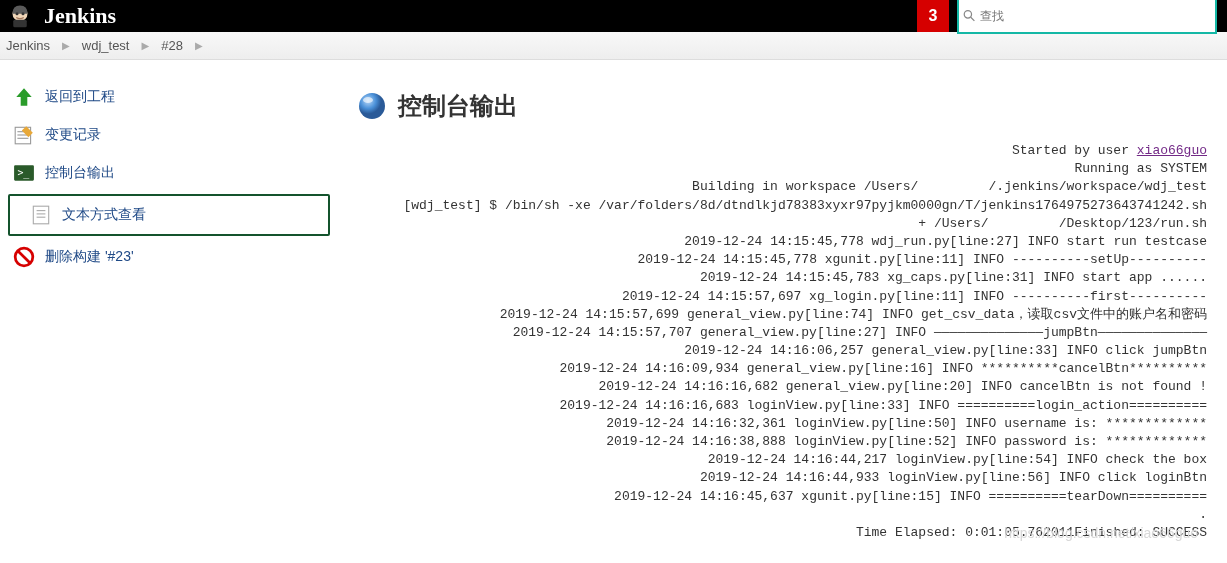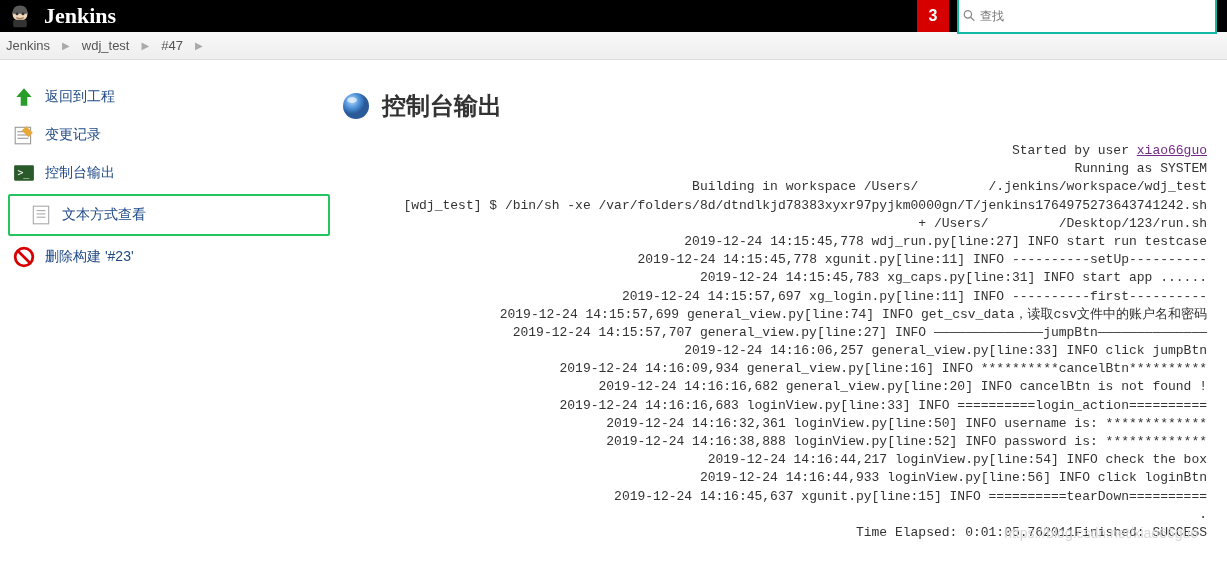--- a/index.html
+++ b/index.html
@@ -13,27 +13,27 @@
     .header-right { display: flex; align-items: center; height: 100%; }
     .notification-badge { background: #d60000; color: #fff; width: 32px; height: 32px; display: flex; align-items: center; justify-content: center; font-weight: bold; font-size: 16px; }
     .search-box { display: flex; align-items: center; background: #fff; border: 2px solid #14b8a6; margin-left: 8px; margin-right: 10px; padding: 16px 4px; height: 25px; width: 260px; }
     .search-icon { width: 14px; height: 14px; margin-right: 4px; }
     .search-input { border: none; outline: none; font-size: 12px; width: 100%; color: #888; }
     
     .breadcrumb-bar { background: linear-gradient(#f8f8f8, #eee); border-bottom: 1px solid #ddd; height: 28px; display: flex; align-items: center; padding-left: 6px; font-size: 13px; }
     .breadcrumb-item { color: #555; text-decoration: none; }
     .breadcrumb-sep { color: #aaa; margin: 0 12px; font-size: 10px; }
     
-    .main-container { display: flex; }
+    .main-container { display: flex; gap: 16px; }
     
     .sidebar { width: 340px; padding: 18px 10px 10px 8px; }
     .sidebar-item { display: flex; align-items: center; padding: 8px 5px; cursor: pointer; }
     .sidebar-icon { width: 22px; height: 22px; margin-right: 10px; display: flex; align-items: center; justify-content: center; flex-shrink: 0; }
     .sidebar-label { color: #204a87; font-size: 14px; }
-    .highlighted-item { border: 2px solid #22c55e; border-radius: 2px; margin: 2px 0; }
+    .highlighted-item { border: 2px solid #14532d; border-radius: 2px; margin: 2px 0; }
     .sub-item { padding-left: 20px; }
     
     .content { flex: 1; padding: 30px 20px 20px 0; }
     .page-title { display: flex; align-items: center; margin-bottom: 20px; }
     .orb-icon { width: 32px; height: 32px; margin-right: 10px; }
     .page-title h1 { font-size: 24px; font-weight: bold; color: #333; }
     
     .console { font-family: 'Courier New', monospace; font-size: 13px; line-height: 1.4; color: #333; white-space: pre; text-align: right; }
     .console a { color: #732a87; text-decoration: underline; }
     
@@ -66,21 +66,21 @@
       <input class="search-input" type="text" placeholder="查找" style="">
     </div>
   </div>
 </div>
 
 <div class="breadcrumb-bar">
   <a href="#" class="breadcrumb-item">Jenkins</a>
   <span class="breadcrumb-sep">▶</span>
   <a href="#" class="breadcrumb-item">wdj_test</a>
   <span class="breadcrumb-sep">▶</span>
-  <a href="#" class="breadcrumb-item">#47</a>
+  <a href="#" class="breadcrumb-item">#28</a>
   <span class="breadcrumb-sep">▶</span>
 </div>
 
 <div class="main-container">
   <div class="sidebar">
     <div class="sidebar-item">
       <span class="sidebar-icon">
         <svg viewBox="0 0 20 20">
             <path d="M10 2 L17 10 L13 10 L13 18 L7 18 L7 10 L3 10 Z" fill="#2a9c2a"></path>
           </svg>

